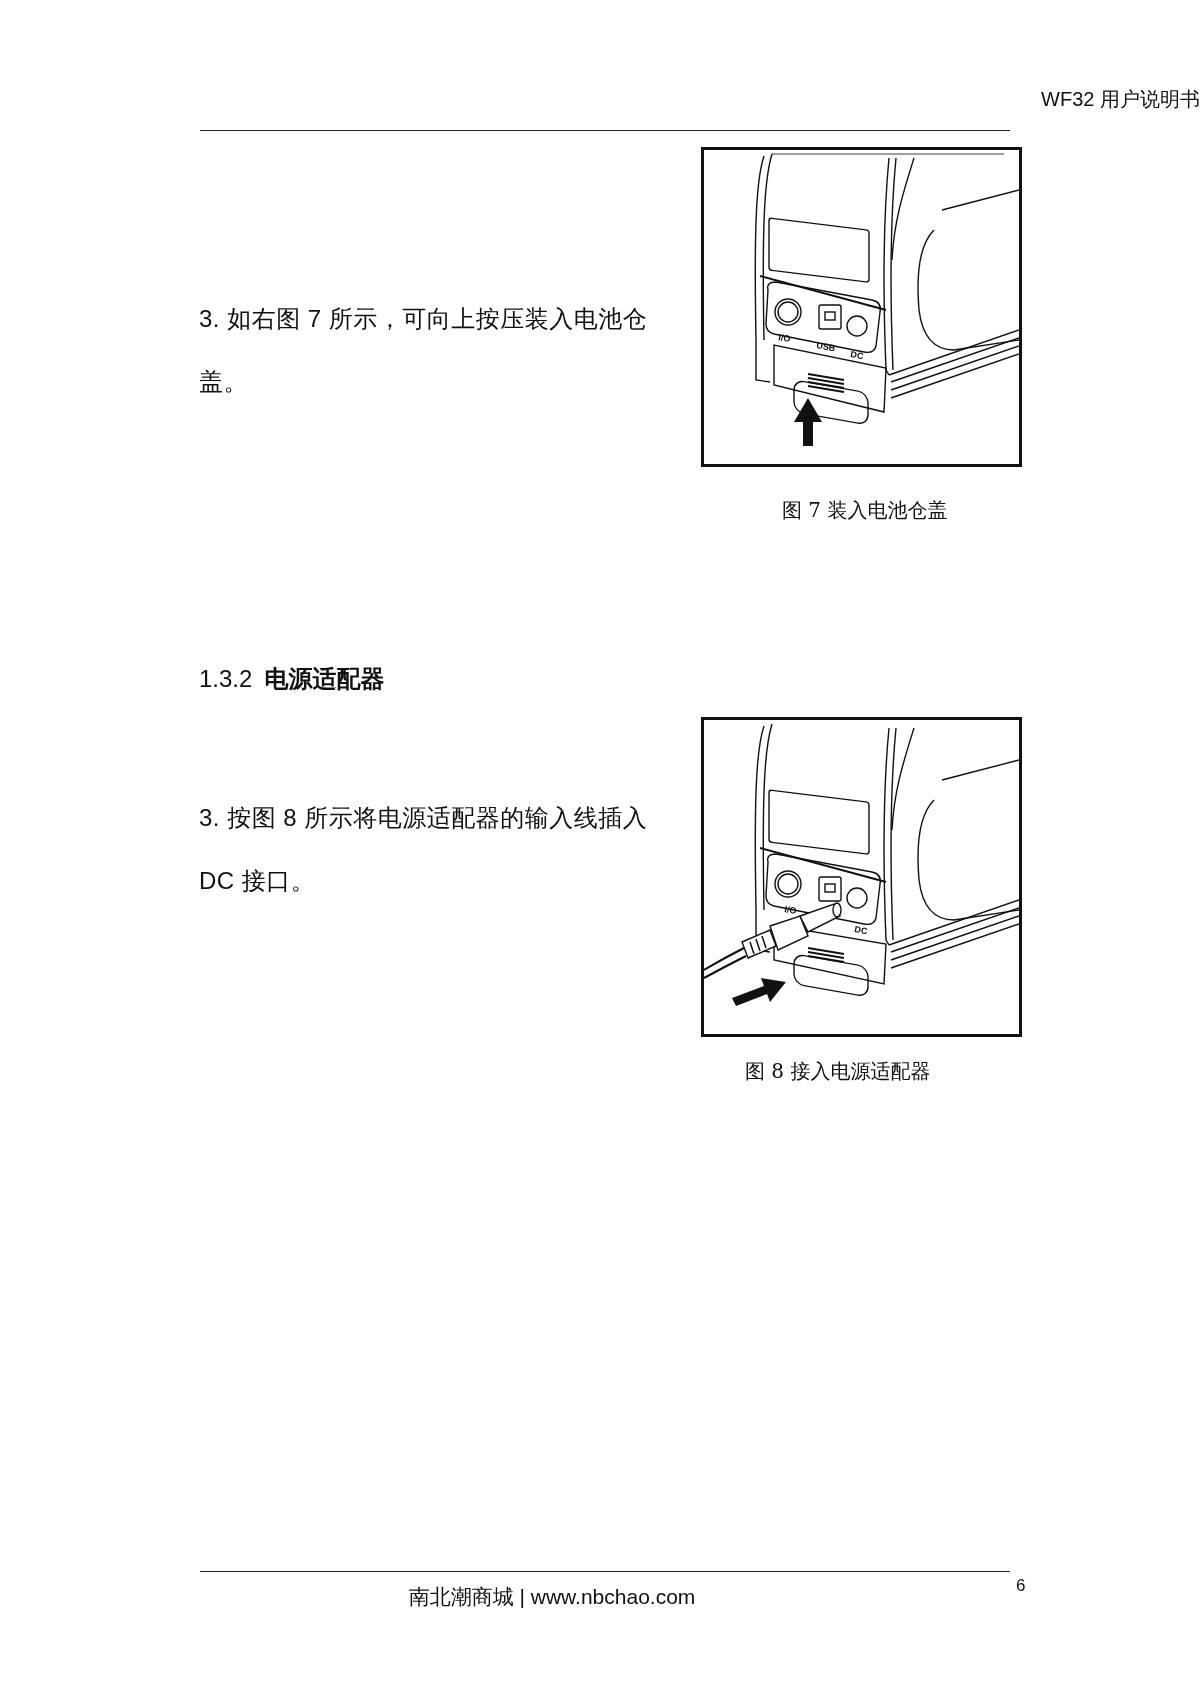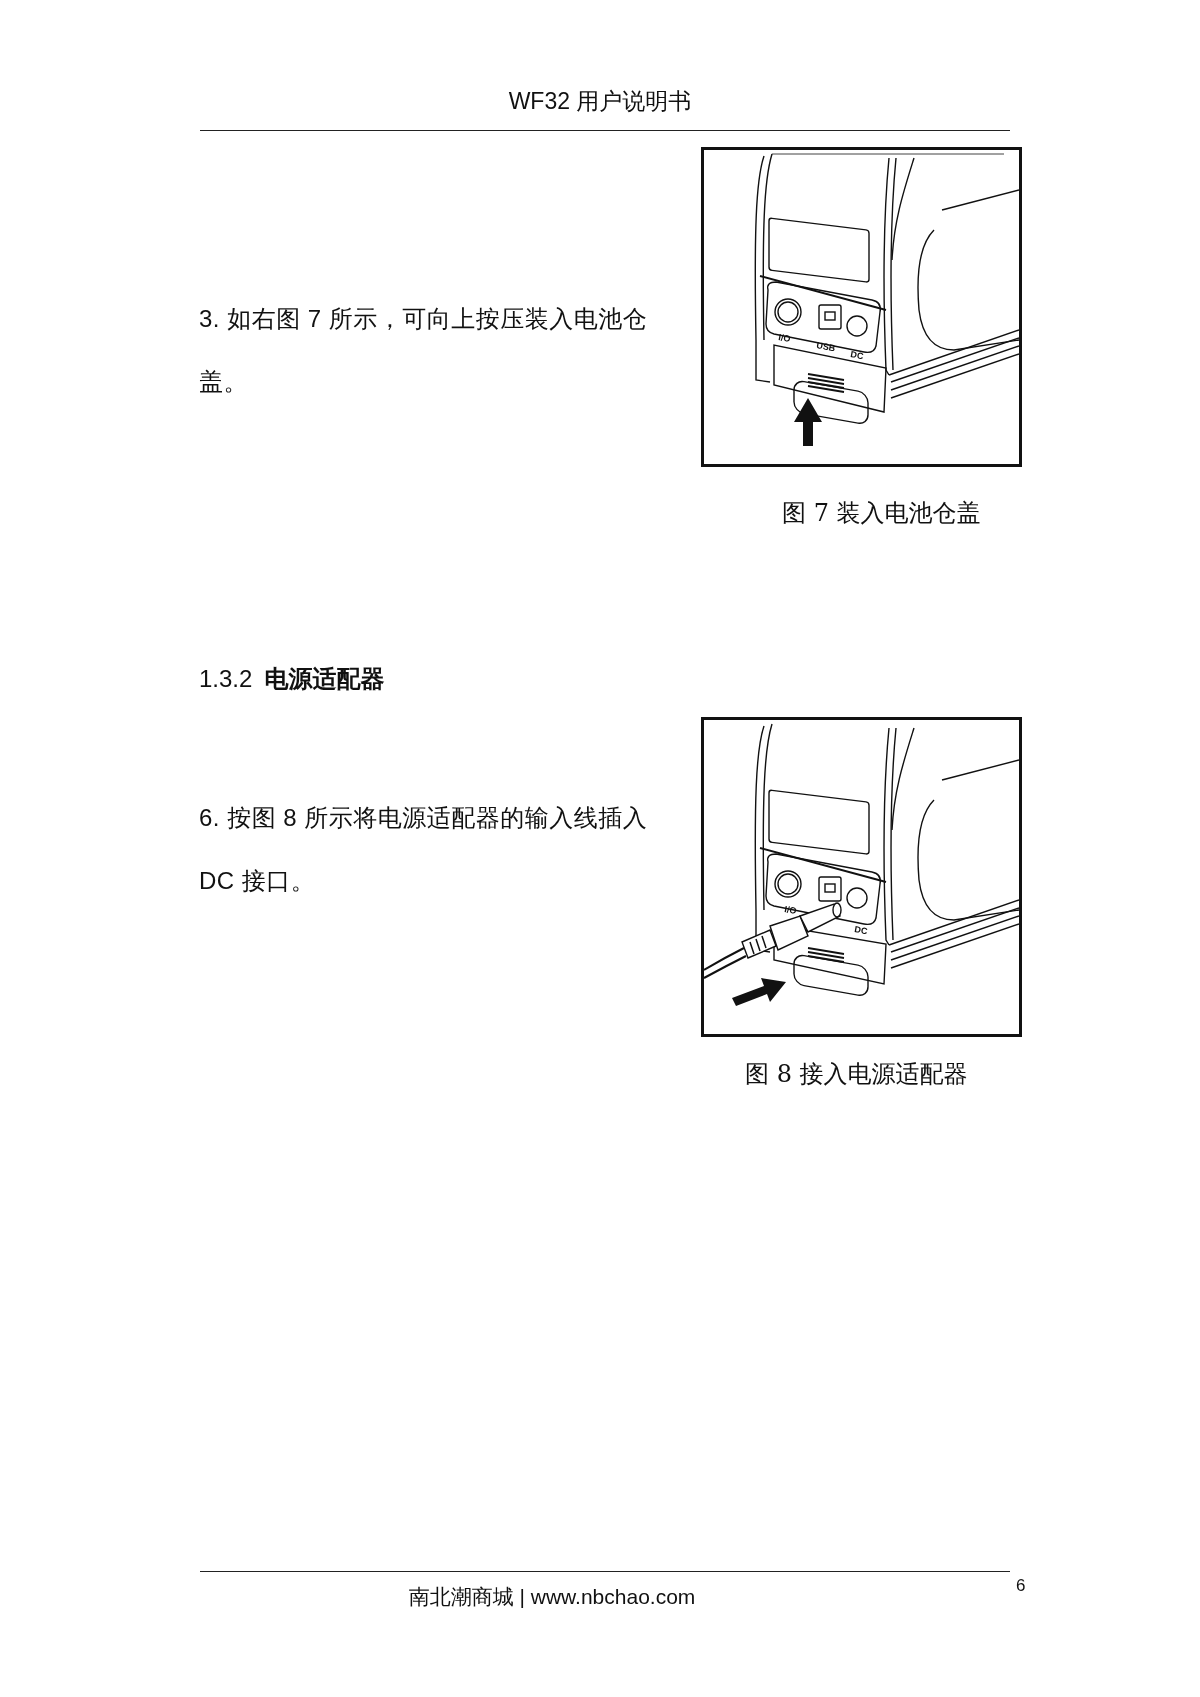--- a/index.html
+++ b/index.html
@@ -1,33 +1,33 @@
 <!DOCTYPE html>
 <html><head>
 <meta charset="utf-8">
 <style>
   html, body { margin: 0; padding: 0; background: #ffffff; }
   body { width: 1200px; height: 1697px; position: relative; overflow: hidden;
          font-family: "Liberation Sans", "DejaVu Sans", sans-serif; color: #111; }
-  .header-title { position: absolute; top: 86px; left: 0; width: 1200px; text-align: center;
-                  font-size: 23px; color: #111; }
+  .header-title { position: absolute; top: 86px; left: 0; width: 1200px; text-align: right;
+                  font-size: 20px; color: #111; }
   .rule { position: absolute; left: 200px; width: 810px; height: 0; border-top: 1.5px solid #222; }
   .rule.top { top: 130px; }
   .rule.bottom { top: 1571px; }
   .para { position: absolute; left: 183px; font-size: 24px; line-height: 63px; color: #111;
           width: 490px; letter-spacing: 0.5px; }
   .para p { margin: 16px; }
   .heading { position: absolute; left: 183px; top: 663px; font-size: 24px; color: #111; margin-left: 16px; }
   .heading .num { margin-right: 12px; }
   .heading .txt { font-weight: bold; }
   .figure { position: absolute; border: 3px solid #111; background: #fff; box-sizing: border-box; }
   .fig7 { left: 701px; top: 147px; width: 321px; height: 320px; }
   .fig8 { left: 701px; top: 717px; width: 321px; height: 320px; }
   .figure svg { width: 100%; height: 100%; display: block; }
-  .caption { position: absolute; font-size: 24px; color: #111; font-family: "DejaVu Serif", "Liberation Serif", serif; }
+  .caption { position: absolute; font-size: 20px; color: #111; font-family: "DejaVu Serif", "Liberation Serif", serif; }
   .cap7 { left: 782px; top: 497px; }
   .cap8 { left: 745px; top: 1058px; }
   .footer { position: absolute; top: 1583px; left: 0; width: 1104px; text-align: center; font-size: 21px; color: #111; }
   .page-num { position: absolute; top: 1576px; left: 1016px; font-size: 17px; color: #111; }
 </style>
 </head>
 <body>
 
 <div class="header-title">WF32 用户说明书</div>
 <div class="rule top"></div>
@@ -87,21 +87,21 @@
     <path d="M104 248 L90 272 L99 272 L99 296 L109 296 L109 272 L118 272 Z" fill="#111"></path>
   </svg>
 </div>
 <div class="caption cap7">图 7  装入电池仓盖</div>
 
 <div class="heading">
   <span class="num">1.3.2</span><span class="txt">电源适配器</span>
 </div>
 
 <div class="para" style="top:770px;">
-  <p>6. 按图 8 所示将电源适配器的输入线插入 DC 接口。</p>
+  <p>3. 按图 8 所示将电源适配器的输入线插入 DC 接口。</p>
 </div>
 
 <div class="figure fig8">
   <svg viewBox="0 0 315 314">
     <g fill="none" stroke="#111" stroke-width="1.4">
       <path d="M60 6 C52 30 50 80 52 190 L52 230 L66 232"></path>
       <path d="M68 4 C60 30 58 80 60 190"></path>
       <path d="M185 8 C180 60 178 120 182 220 L185 225"></path>
       <path d="M192 8 C187 60 185 120 189 220"></path>
       <path d="M210 8 C200 40 190 70 188 110"></path>

